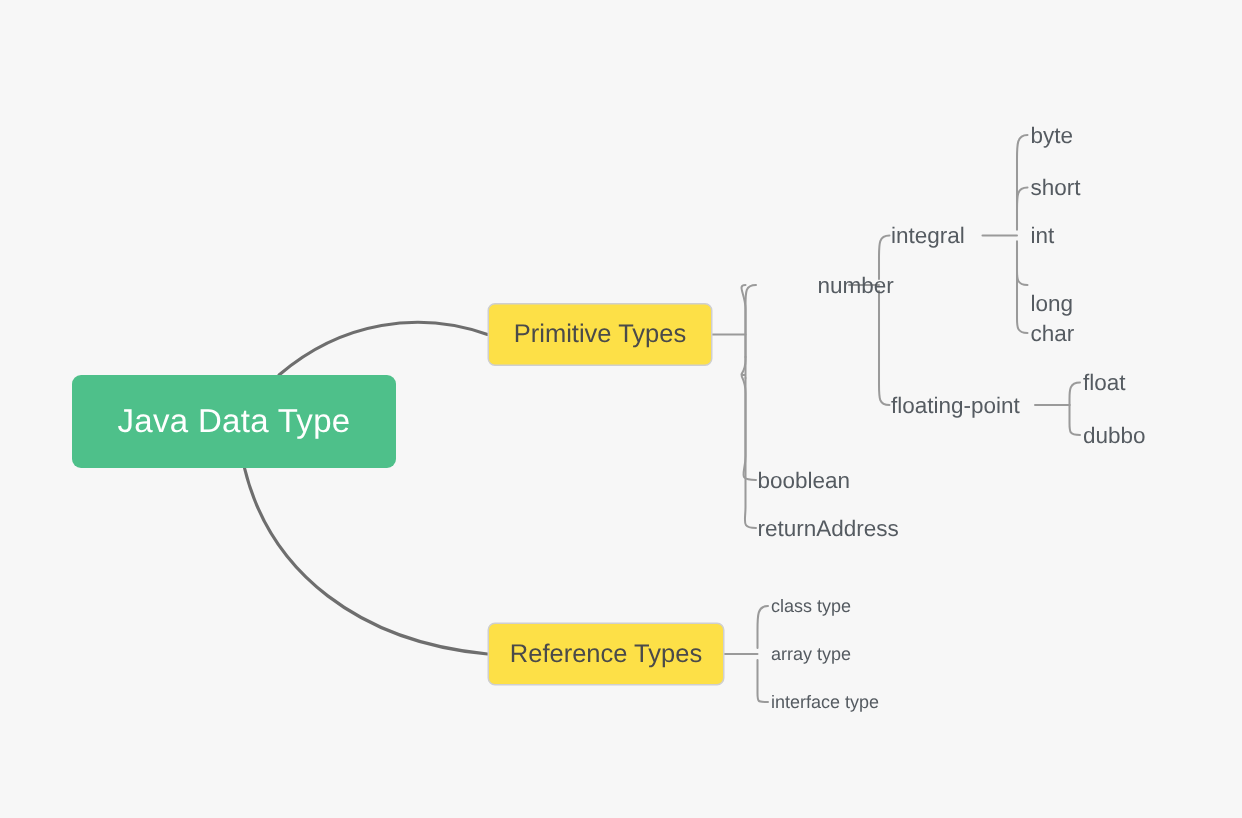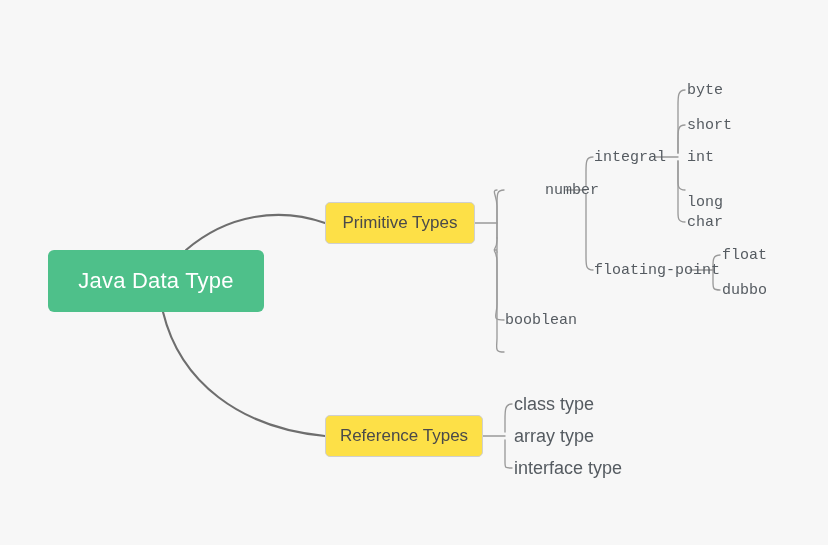--- a/index.html
+++ b/index.html
@@ -66,22 +66,22 @@
     width: 158px;
   }
   
   .text-node {
     color: #555b61;
     font-size: 14.5px;
     display: flex;
     align-items: center;
     height: 20px;
   }
-  .text-node.sz15 { font-size: 15px; font-family: Liberation Mono, monospace; }
-  .text-node.sz14 { font-size: 18px; justify-content: flex-end; }
+  .text-node.sz15 { font-size: 15px; }
+  .text-node.sz14 { font-size: 12px; justify-content: flex-end; }
 </style>
 </head>
 <body>
 
 <div id="canvas">
 
   <svg id="edges" viewBox="0 0 828 545" xmlns="http://www.w3.org/2000/svg">
     <g fill="none" stroke="#6e6e6e" stroke-width="2.1" stroke-linecap="round">
 
       <path d="M186,250 C228,214 280,207 325,223"></path>
@@ -136,20 +136,23 @@
   </div>
 
   <div class="node text-node sz15" style="left:505px; top:180px;margin-left:40px;">
     <span>number</span>
   </div>
 
   <div class="node text-node sz15" style="left:505px; top:310px;">
     <span>booblean</span>
   </div>
 
+  <div class="node text-node sz15" style="left:505px; top:342px;">
+    <span>returnAddress</span>
+  </div>
 
   <div class="node text-node sz15" style="left:594px; top:147px;">
     <span>integral</span>
   </div>
 
   <div class="node text-node sz15" style="left:594px; top:260px;">
     <span>floating-point</span>
   </div>
 
   <div class="node text-node sz15" style="left:687px; top:80px;">

